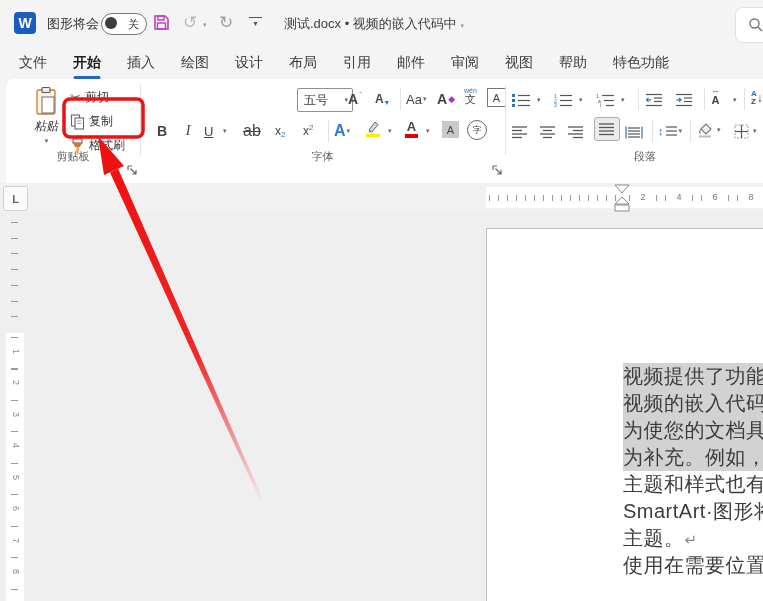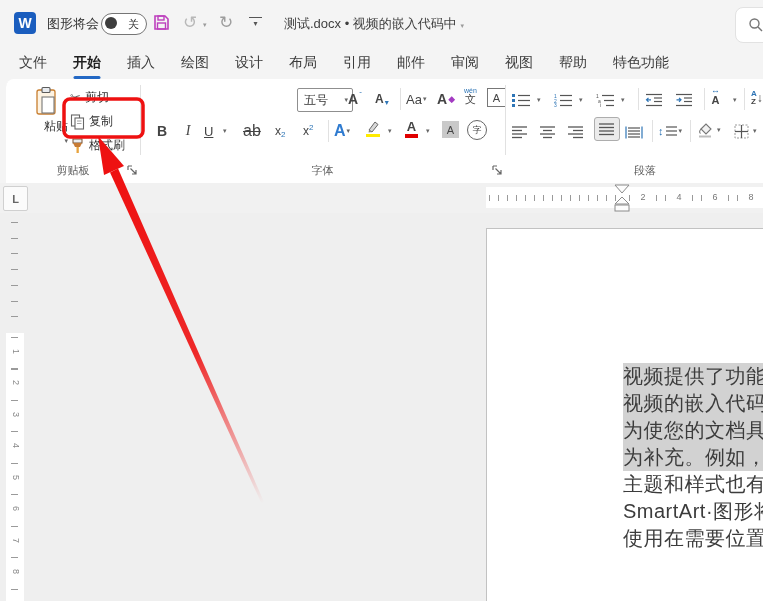--- a/index.html
+++ b/index.html
@@ -24,21 +24,21 @@
   
   .tabrow{left:0;top:46px;width:763px;height:33px;display:flex;align-items:stretch;padding-left:6px;background:#f4f4f4;}
   .tab{padding:0 13px;font-size:14px;color:#3b3b3b;display:flex;align-items:center;position:relative;cursor:default;}
   .tab.active{color:#1f1f1f;font-weight:bold;}
   .tab.active::after{content:"";position:absolute;left:50%;transform:translateX(-50%);bottom:0;width:27px;height:3px;border-radius:2px;background:#2368c4;}
 
   
   .ribbon{left:6px;top:79px;width:757px;height:104px;background:#fff;border-radius:8px 0 0 0;box-shadow:0 1px 0 #d4d4d4;}
   .vsep{top:6px;width:1px;height:70px;background:#e1e1e1;}
   .vdiv{width:1px;height:22px;background:#e1e1e1;}
-  .grp-label{top:84px;font-size:11px;color:#606060;text-align:center;}
+  .grp-label{top:70px;font-size:11px;color:#606060;text-align:center;}
   .launcher{width:12px;height:12px;}
   .rbtn{display:flex;align-items:center;gap:4px;font-size:12px;color:#333;}
   .dd{font-size:7px;color:#666;margin-left:1px;}
   .combo{height:22px;border:1px solid #8f8f8f;border-radius:2px;background:#fff;display:flex;align-items:center;justify-content:space-between;padding:0 4px 0 6px;font-size:12px;color:#333;}
   .fbtn{height:24px;display:flex;align-items:center;justify-content:center;color:#444;}
   .selbox{border:1px solid #adadad;background:#ebebeb;border-radius:3px;}
   .ylw-bar{display:block;width:14px;height:3.5px;background:#ffeb00;margin-top:1px;}
   .red-bar{display:block;width:13px;height:3.5px;background:#e00000;margin-top:1px;}
 
   
@@ -136,21 +136,21 @@
     <div class="tab">
         <span>帮助</span>
       </div>
     <div class="tab">
         <span>特色功能</span>
       </div>
   </div>
 
   <div class="abs ribbon">
 
-    <div class="abs" style="left:18px;top:7px;width:44px;height:72px;text-align:right;">
+    <div class="abs" style="left:18px;top:7px;width:44px;height:72px;text-align:center;font-style:italic;">
       <svg width="26" height="30" viewBox="0 0 26 30" style="margin:0 auto;">
         <rect x="4" y="4" width="18" height="24" rx="2" fill="#fdf3e3" stroke="#c87e2f" stroke-width="1.3"></rect>
         <rect x="9" y="1.5" width="8" height="5" rx="1" fill="#e8ebef" stroke="#5b5b5b" stroke-width="1.1"></rect>
         <rect x="9" y="11" width="12" height="16" fill="#fff" stroke="#777" stroke-width="1.1"></rect>
       </svg>
       <div style="font-size:12px;color:#333;margin-top:2px;">粘贴</div>
       <div class="dd" style="margin-top:2px;">▾</div>
     </div>
     <div class="abs rbtn" style="left:64px;top:10px;">
       <span style="font-size:13px;color:#555;">✂</span>
@@ -426,20 +426,21 @@
   <div class="abs canvas">
     <div class="abs page">
 
       <div class="abs doctext">
         <div class="tline sel"><span>视频提供了功能强</span></div>
         <div class="tline sel"><span>视频的嵌入代码中</span></div>
         <div class="tline sel"><span>为使您的文档具有</span></div>
         <div class="tline sel"><span>为补充。例如，您</span></div>
         <div class="tline"><span>主题和样式也有助</span></div>
         <div class="tline"><span>SmartArt·图形将会</span></div>
+        <div class="tline"><span>主题。</span><span class="pilcrow">↵</span></div>
         <div class="tline"><span>使用在需要位置出</span></div>
 
       </div>
     </div>
   </div>
 
   <div class="abs vruler-top">
     <div class="abs vticks" style="left:5px;top:4px;width:7px;height:110px;"></div>
   </div>
   <div class="abs vruler-page">

